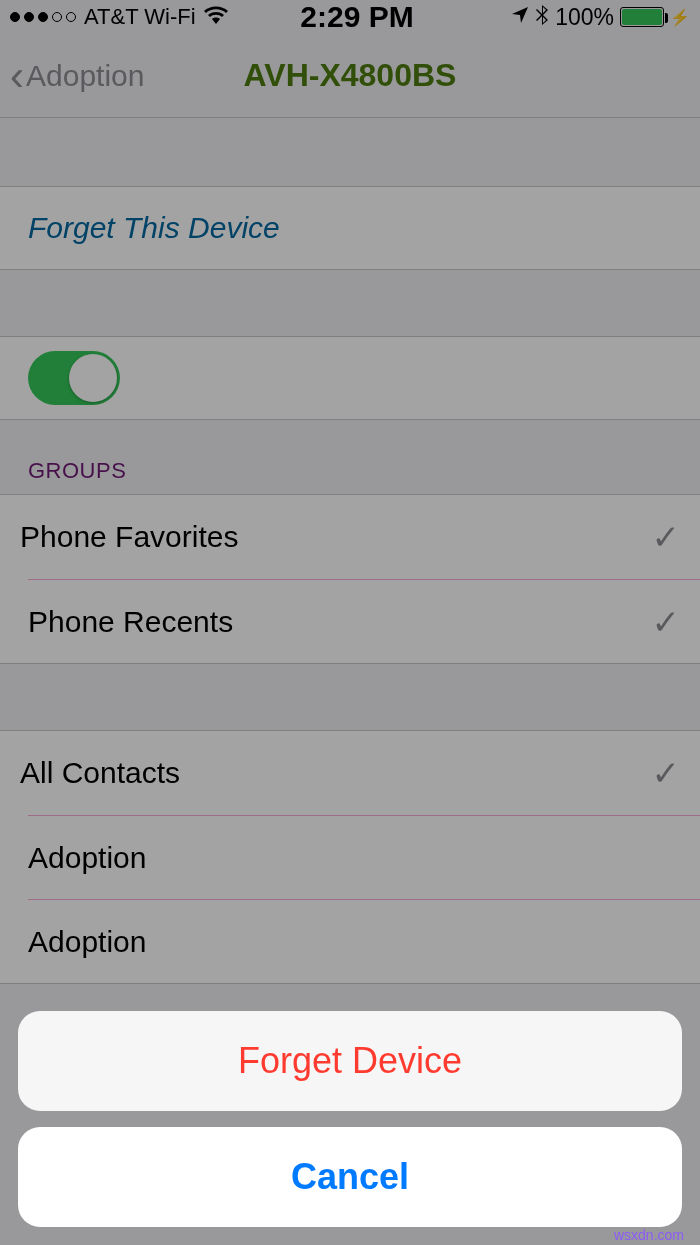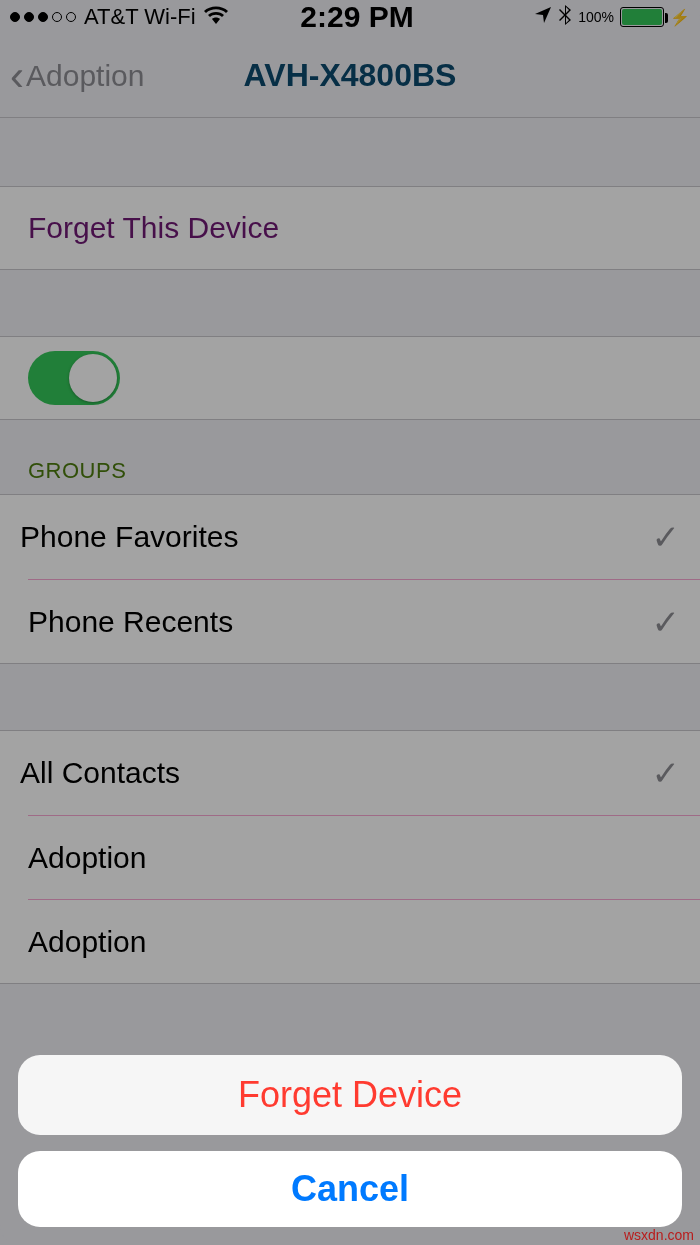--- a/index.html
+++ b/index.html
@@ -10,63 +10,63 @@
   .status-bar { position:absolute; top:0; left:0; right:0; height:34px; display:flex; align-items:center; justify-content:space-between; padding:0 10px; font-size:22px; color:#000; }
   .status-left { display:flex; align-items:center; gap:8px; }
   .signal-dots { display:flex; gap:4px; align-items:center; }
   .dot { width:10px; height:10px; border-radius:50%; border:1.5px solid #000; }
   .dot.filled { background:#000; }
   .carrier { font-size:22px; }
   .wifi-icon { font-size:20px; }
   .status-center { font-weight:600; font-size:30px; position:absolute; left:50%; transform:translateX(-50%);margin-left:7px; }
   .status-right { display:flex; align-items:center; gap:6px; }
   .loc-icon, .bt-icon { font-size:20px; }
-  .battery-pct { font-size:14px; }
+  .battery-pct { font-size:23px; }
   .battery { width:44px; height:20px; border:1.5px solid #000; border-radius:3px; position:relative; display:inline-block; }
   .battery::after { content:""; position:absolute; right:-5px; top:5px; width:3px; height:10px; background:#000; border-radius:0 2px 2px 0; }
   .battery-fill { position:absolute; left:1px; top:1px; bottom:1px; right:1px; background:#34c759; border-radius:2px; }
   .bolt { font-size:16px; }
 
   
   .nav-bar { position:absolute; top:34px; left:0; right:0; height:84px; border-bottom:1px solid #c8c7cc; display:flex; align-items:center; justify-content:center; }
   .nav-back { position:absolute; left:10px; display:flex; align-items:center; color:#8e8e93; font-size:30px; }
   .nav-back .chev { font-size:42px; line-height:1; font-weight:200; margin-right:2px; }
-  .nav-title { font-size:32px; font-weight:700; color:#0c4a6e; }
+  .nav-title { font-size:32px; font-weight:700; color:#4d7c0f; }
 
   
   .content { position:absolute; top:118px; left:0; right:0; bottom:0; }
 
   .spacer { height:68px; }
   .spacer2 { height:66px; }
   .spacer3 { height:66px; }
 
   .cell { background:#fff; border-top:1px solid #c8c7cc; border-bottom:1px solid #c8c7cc; padding:0 28px; height:84px; display:flex; align-items:center; justify-content:space-between; font-size:30px; color:#000; }
-  .cell.link { color:#701a75; }
+  .cell.link { color:#0369a1;font-style:italic; }
 
   .toggle { width:92px; height:54px; border-radius:27px; background:#34c759; position:relative; }
   .toggle .knob { position:absolute; right:3px; top:3px; width:48px; height:48px; border-radius:50%; background:#fff; box-shadow:0 1px 3px rgba(0,0,0,0.3); }
 
-  .section-header { font-size:22px; color:#4d7c0f; padding:38px 28px 10px 28px; letter-spacing:0.5px; }
+  .section-header { font-size:22px; color:#701a75; padding:38px 28px 10px 28px; letter-spacing:0.5px; }
 
   .group { border-top:1px solid #c8c7cc; border-bottom:1px solid #c8c7cc; background:#fff; }
   .row { height:84px; display:flex; align-items:center; justify-content:space-between; padding:0 20px; font-size:30px; color:#000; }
   .row + .row { border-top:1px solid #f9a8d4; margin-left:28px; padding-left:0; }
   .check { color:#8e8e93; font-size:34px; }
 
   
   .dim { position:absolute; inset:0; background:rgba(0,0,0,0.36); }
 
   
   .sheet { position:absolute; left:18px; right:18px; bottom:18px; }
   .sheet-group { background:rgba(248,248,248,0.98); border-radius:22px; overflow:hidden; }
-  .sheet-btn { height:80px; display:flex; align-items:center; justify-content:center; font-size:36px; }
+  .sheet-btn { height:100px; display:flex; align-items:center; justify-content:center; font-size:36px; }
   .sheet-btn.destructive { color:#ff3b30; }
-  .sheet-cancel { margin-top:16px; background:#fff; border-radius:22px; height:76px; display:flex; align-items:center; justify-content:center; font-size:36px; font-weight:600; color:#007aff; }
+  .sheet-cancel { margin-top:16px; background:#fff; border-radius:22px; height:100px; display:flex; align-items:center; justify-content:center; font-size:36px; font-weight:600; color:#007aff; }
 
-  .watermark { position:absolute; right:6px; bottom:2px; font-size:14px; color:#b91c1c; }
+  .watermark { position:absolute; right:16px; bottom:2px; font-size:14px; color:#8b5cf6; }
 </style>
 </head>
 <body>
 
 <div class="screen">
 
   <div class="status-bar">
     <div class="status-left">
       <span class="signal-dots">
         <span class="dot filled"></span>

